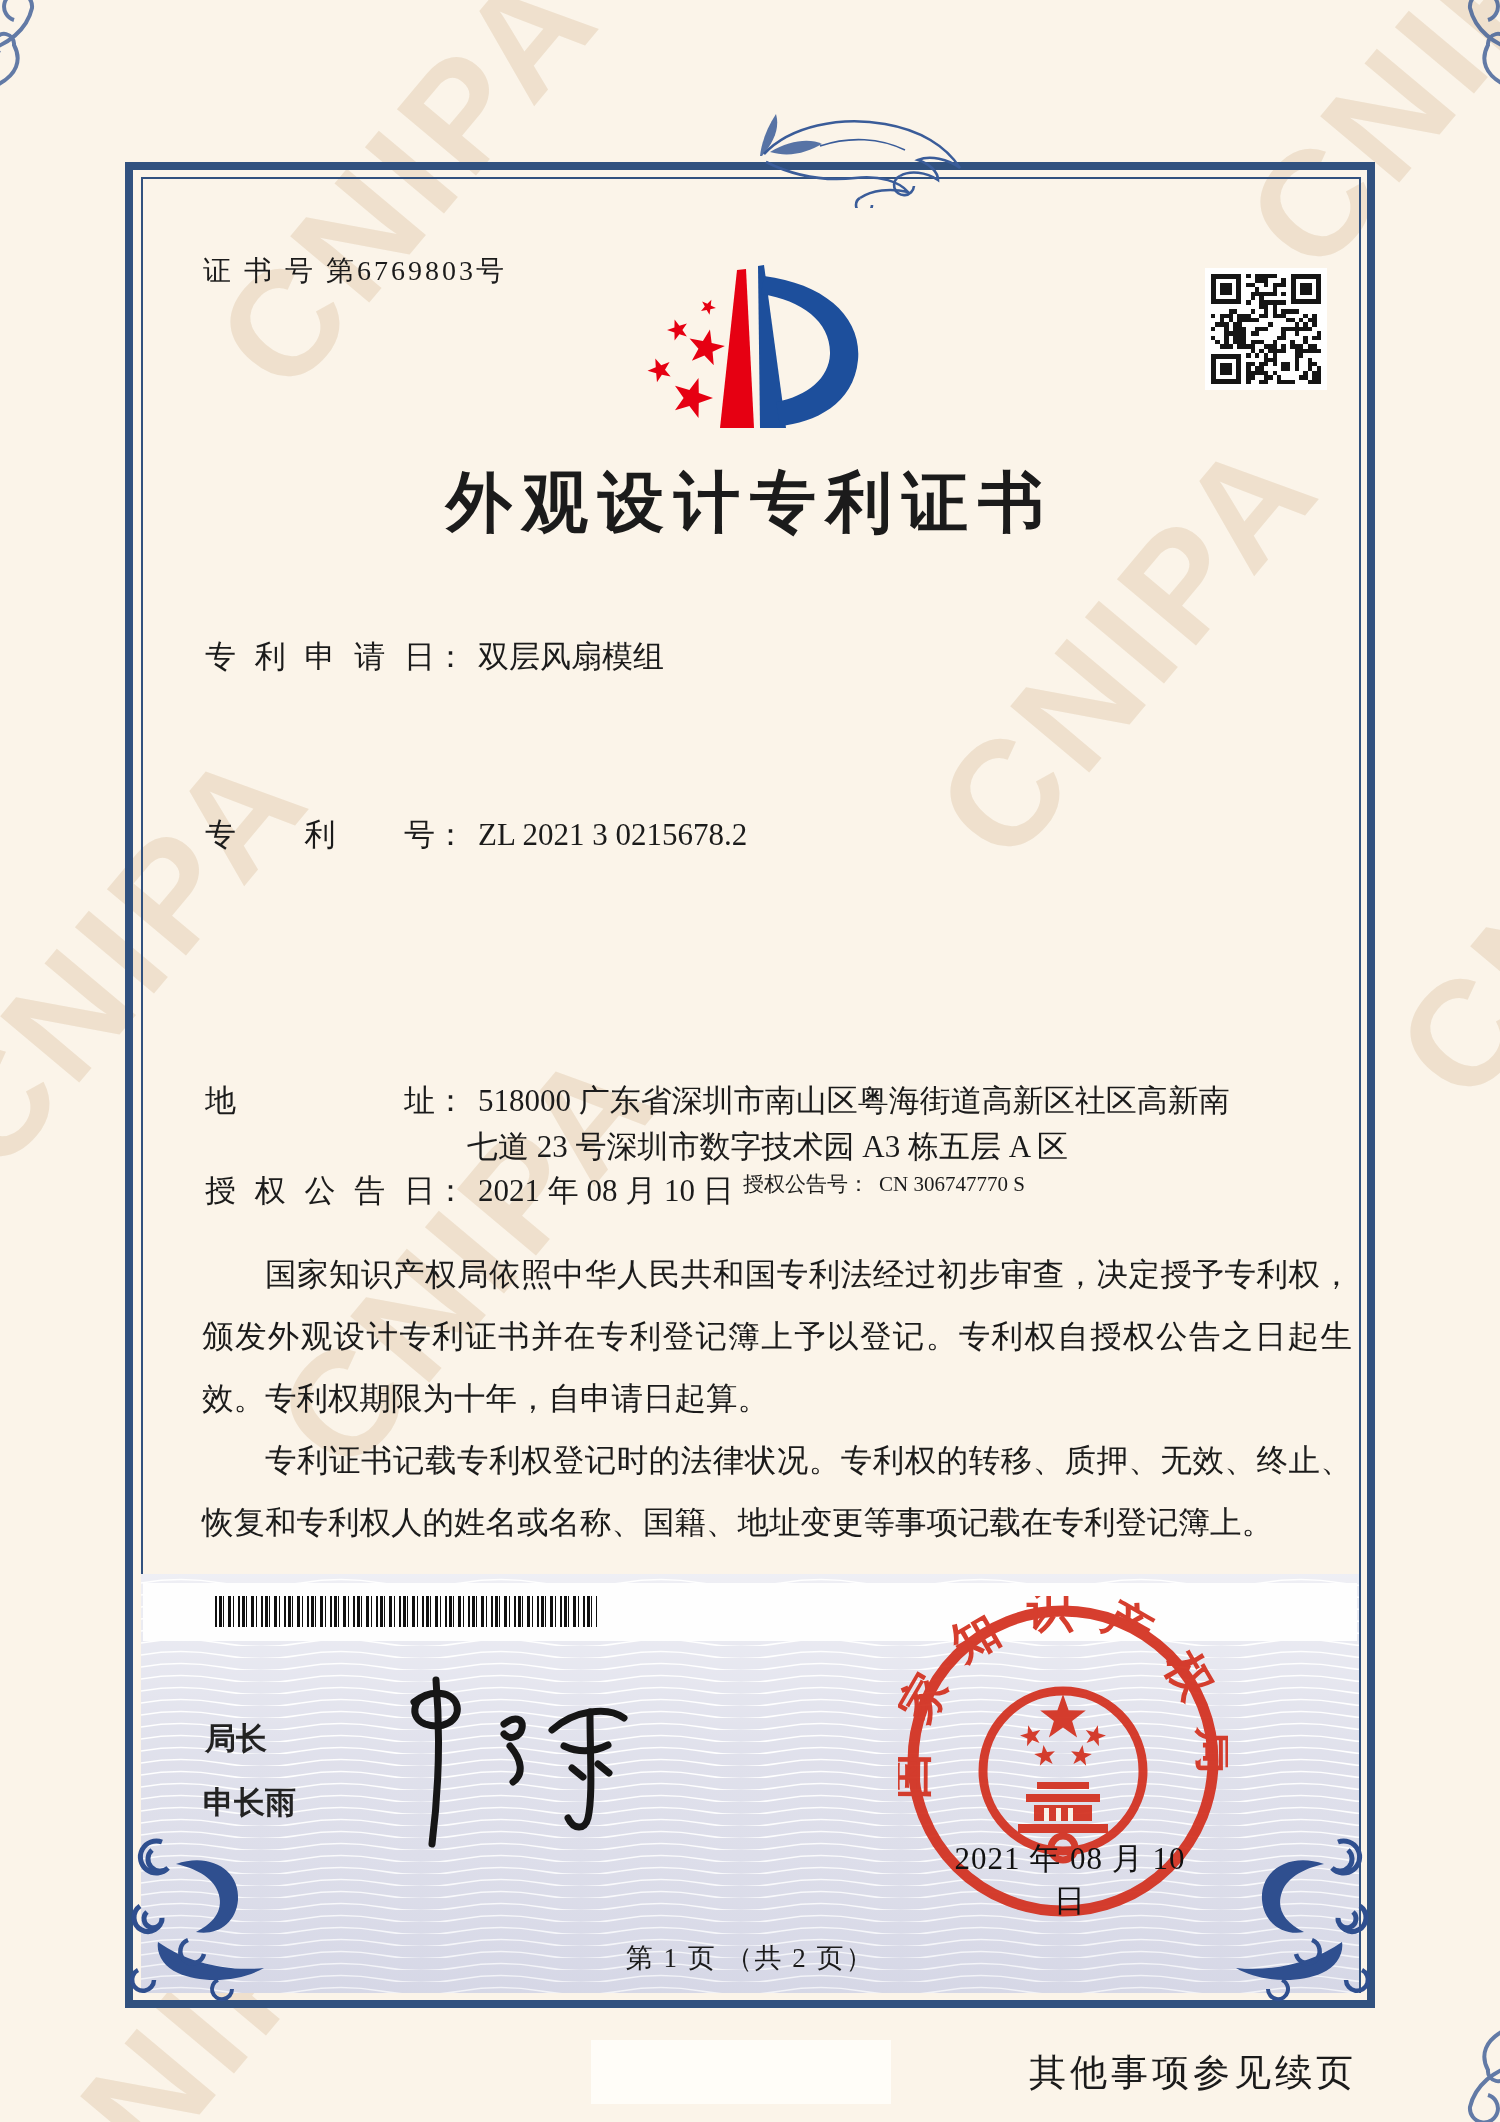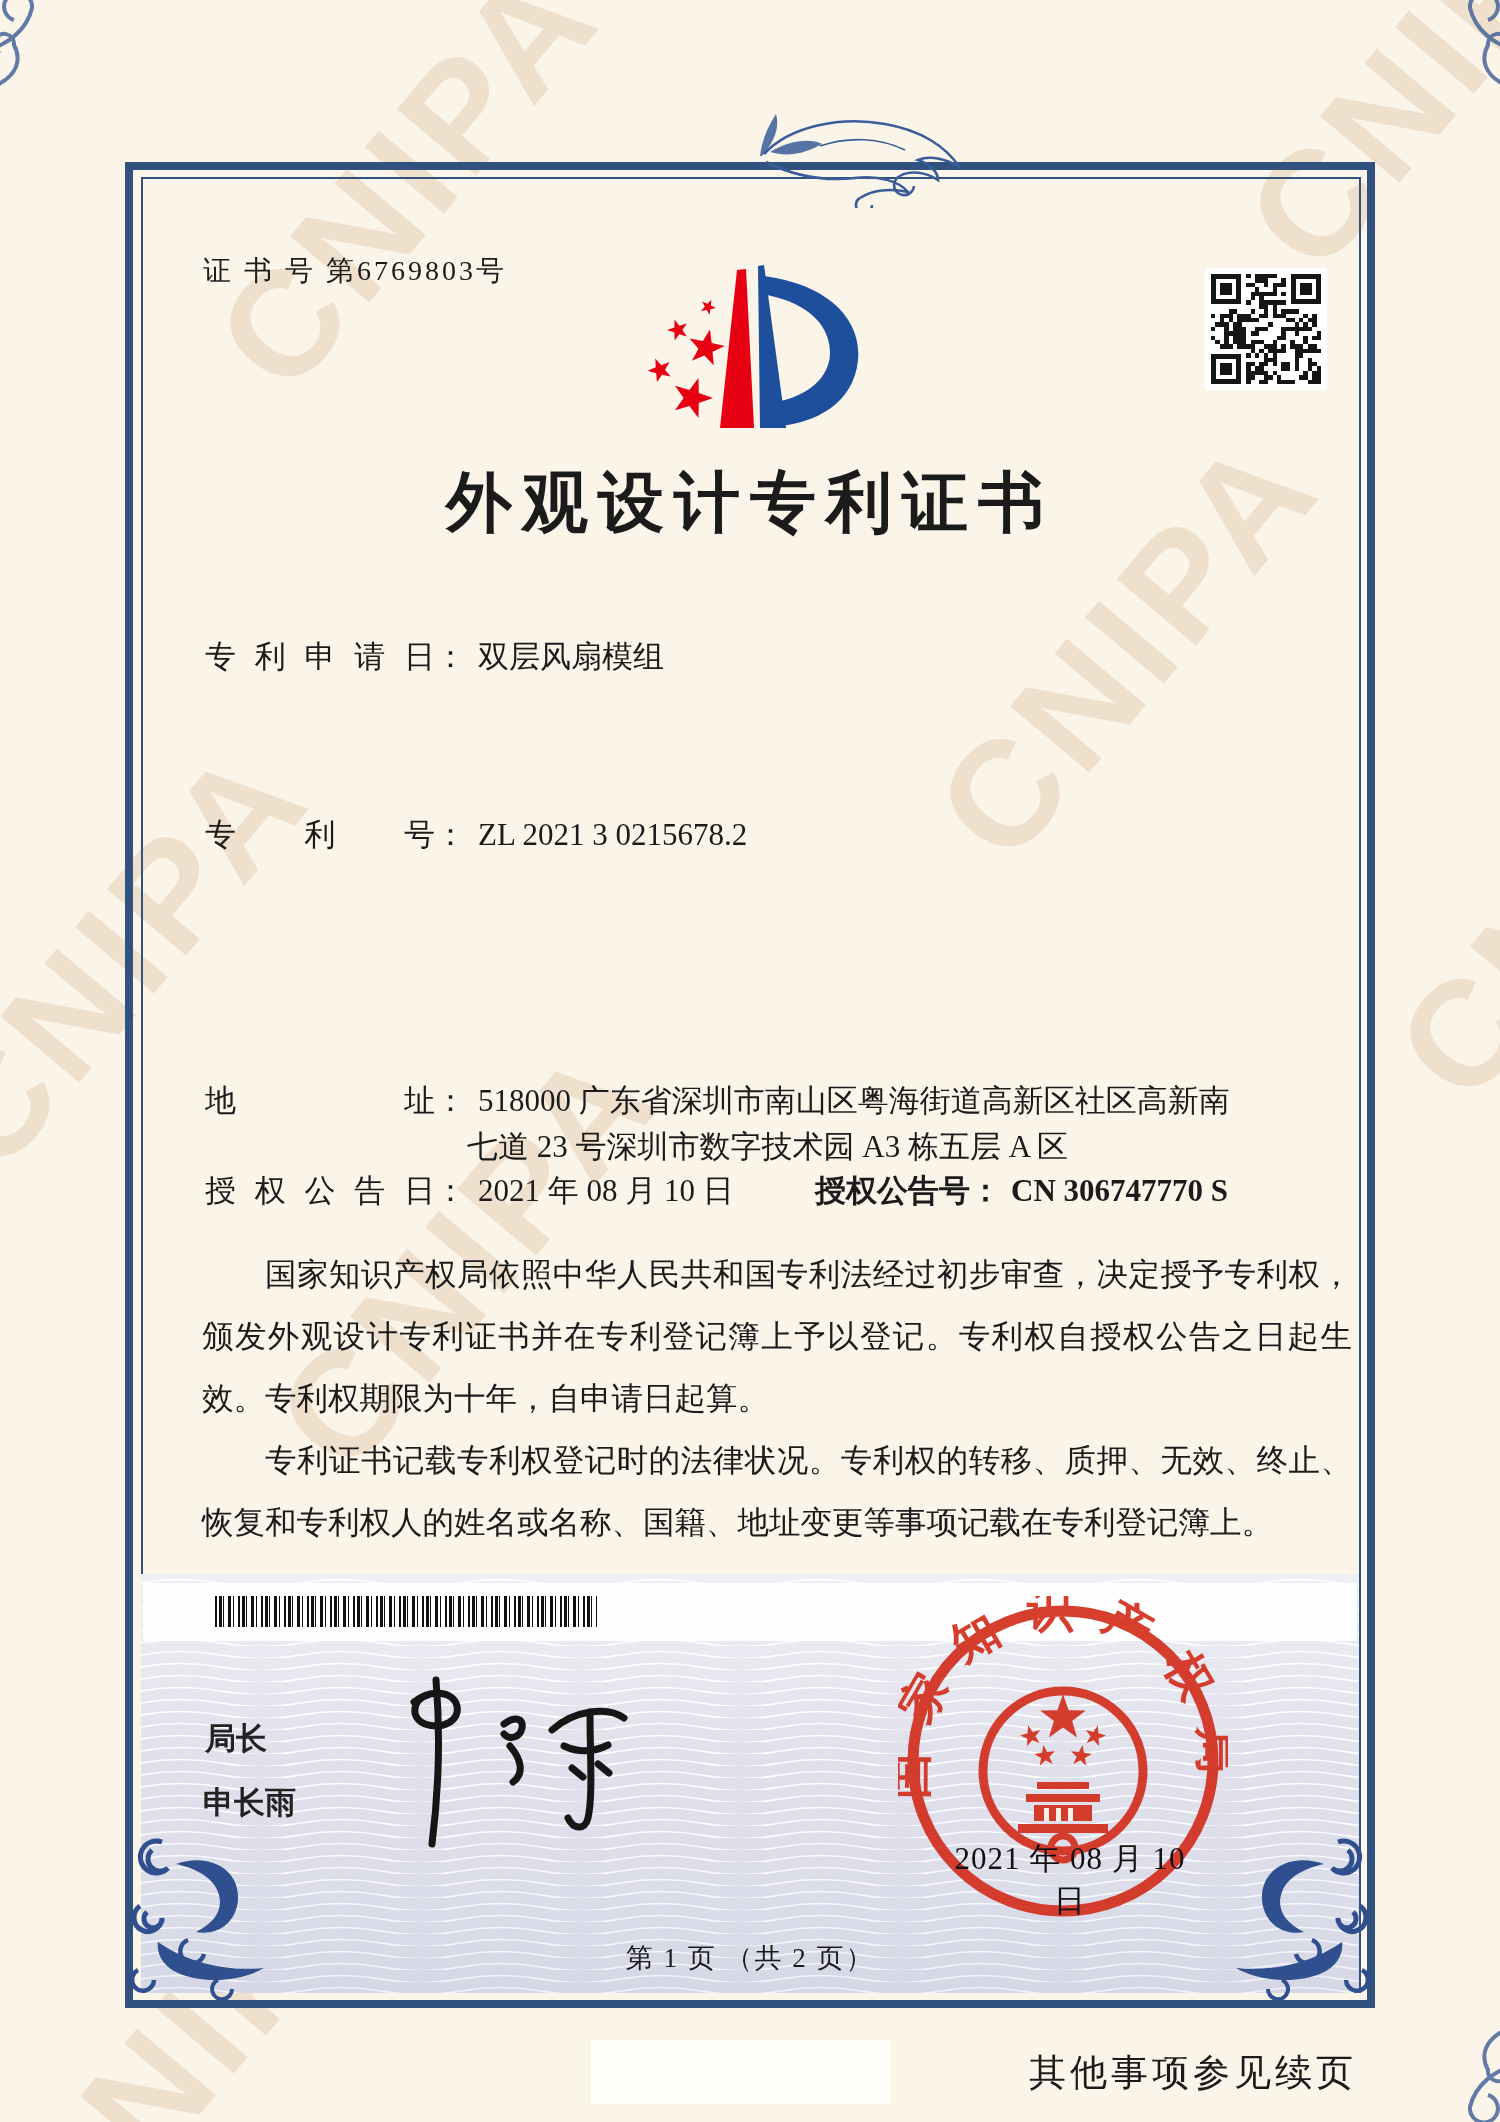--- a/index.html
+++ b/index.html
@@ -17,21 +17,21 @@
   .abs{position:absolute;}
 
   .certno{left:203px;top:252px;font-size:28px;letter-spacing:3px;}
 
   .title{left:141px;top:458px;width:1218px;text-align:center;font-size:66px;font-weight:700;letter-spacing:10px;}
 
   .frow{position:absolute;left:205px;font-size:31px;white-space:nowrap;}
   .flabel{display:inline-block;width:230px;text-align:justify;text-align-last:justify;}
   .fcolon{display:inline-block;}
   .fvalue{margin-left:12px;}
-  .frow2{position:absolute;left:815px;font-size:31px;white-space:nowrap;font-weight:bold;}
+  .frow2{position:absolute;left:743px;font-size:21px;white-space:nowrap;}
   .frow2 .fvalue{margin-left:10px;}
 
   .addr2{left:467px;top:1126px;font-size:31px;white-space:nowrap;}
 
   .bodytext{left:202px;top:1244px;width:1150px;font-size:31.5px;line-height:62px;text-align:justify;}
   .bodytext p{margin:0;text-indent:2em;}
 
   
   .band{left:141px;top:1574px;width:1218px;height:419px;}
   .whitestrip{left:143px;top:1583px;width:1214px;height:58px;background:#fefefe;}

